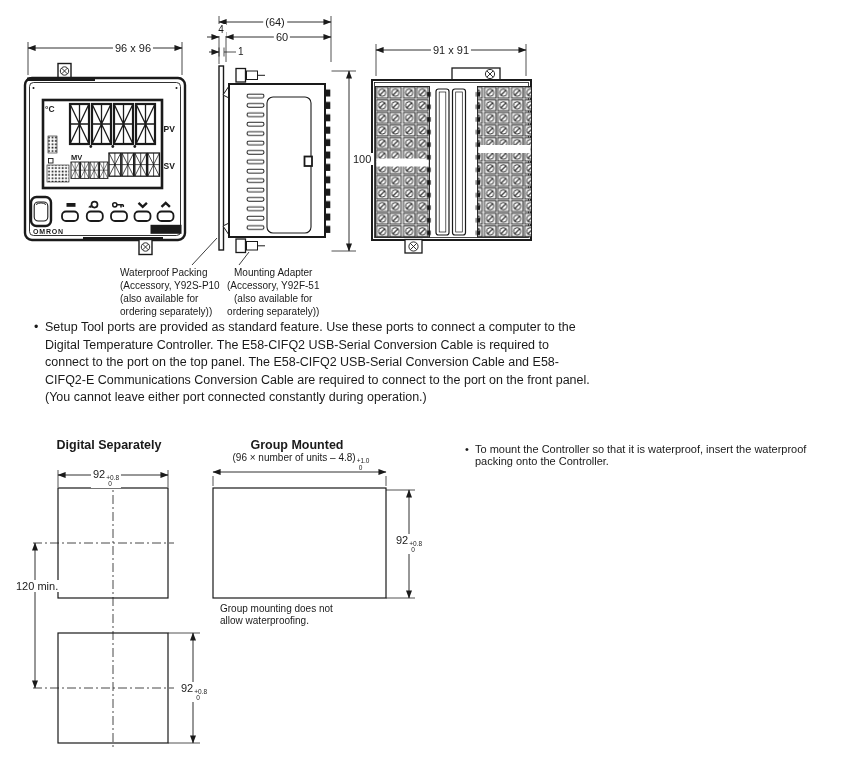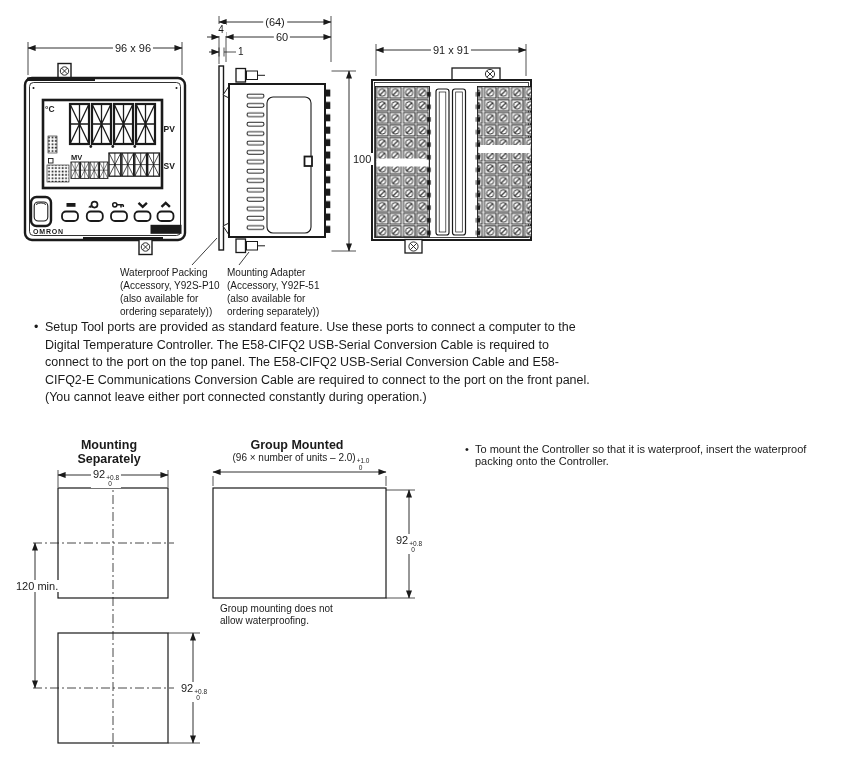--- a/index.html
+++ b/index.html
@@ -194,21 +194,21 @@
   <div class="dim ctr" style="left:282px;top:31px;">60</div>
   <div class="dim ctr sm" style="left:221px;top:23.5px;">4</div>
   <div class="dim sm" style="left:236px;top:46px;">1</div>
   <div class="dim" style="left:351px;top:152.5px;">100</div>
   <div class="dim ctr" style="left:451px;top:44px;">91 x 91</div>
 
   <div class="callout" style="left:120px;top:266px;">Waterproof Packing
 (Accessory, Y92S-P10
 (also available for
 ordering separately))</div>
-  <div class="callout" style="left:227px;top:266px;">Mounting Adapter
+  <div class="callout" style="left:227px;top:266px;text-align:center;">Mounting Adapter
 (Accessory, Y92F-51
 (also available for
 ordering separately))</div>
 
   <div class="para">Setup Tool ports are provided as standard feature. Use these ports to connect a computer to the
 Digital Temperature Controller. The E58-CIFQ2 USB-Serial Conversion Cable is required to
 connect to the port on the top panel. The E58-CIFQ2 USB-Serial Conversion Cable and E58-
 CIFQ2-E Communications Conversion Cable are required to connect to the port on the front panel.
 (You cannot leave either port connected constantly during operation.)</div>
 
@@ -232,25 +232,25 @@
     </g>
     <g stroke="#1a1a1a" fill="none">
       <path d="M213,46V56M386,46V56" stroke-width="0.75"></path>
       <line x1="213" y1="42" x2="386" y2="42" stroke-width="0.9" marker-start="url(#arb)" marker-end="url(#arb)"></line>
       <rect x="213" y="58" width="173" height="110" stroke-width="1.2"></rect>
       <path d="M386,60H415M386,168H415" stroke-width="0.75"></path>
       <line x1="409" y1="60" x2="409" y2="168" stroke-width="0.9" marker-start="url(#arb)" marker-end="url(#arb)"></line>
     </g>
   </svg>
 
-  <div class="sect-title" style="left:48px;top:438px;width:122px;">Mounting Separately</div>
+  <div class="sect-title" style="left:48px;top:438px;width:122px;">Digital Separately</div>
   <div class="sect-title" style="left:237px;top:438px;width:120px;">Group Mounted</div>
 
   <div class="formula ctr" style="left:301px;top:452px;">
-    <span>(96 × number of units – 2.0)</span><span class="tolstack">
+    <span>(96 × number of units – 4.8)</span><span class="tolstack">
         <span>+1.0</span>
         <span>0</span>
       </span>
   </div>
 
   <div class="dim ctr" style="left:106px;top:467.5px;">
     <span>92</span><span class="tolstack">
         <span>+0.8</span>
         <span>0</span>
       </span>

